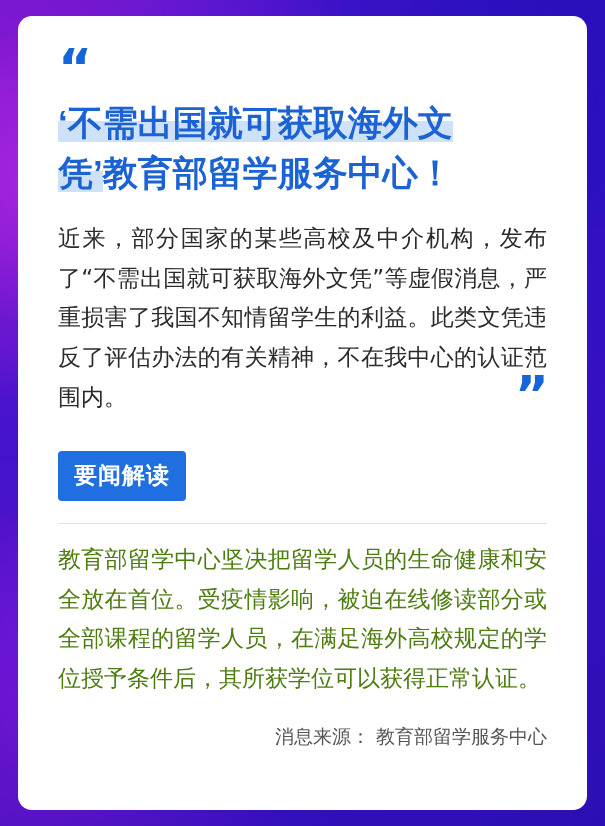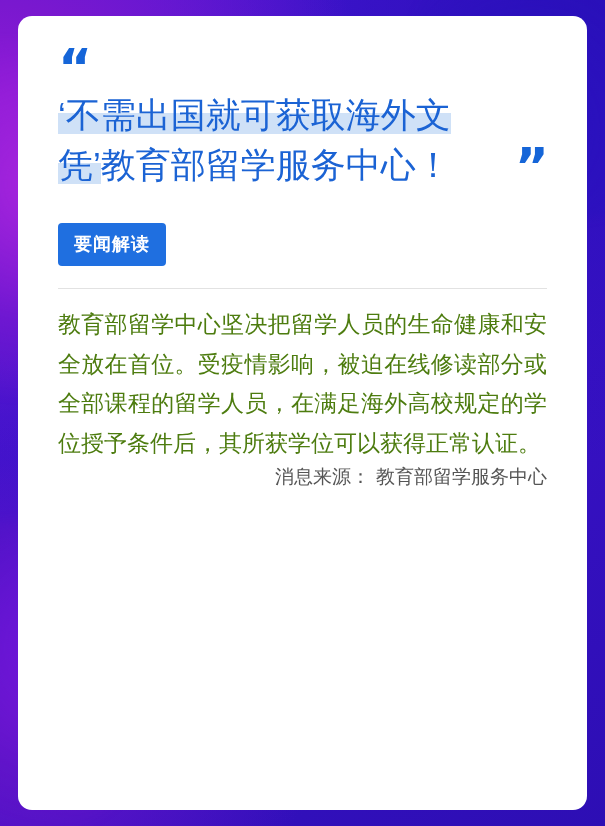--- a/index.html
+++ b/index.html
@@ -70,24 +70,24 @@
     font-family: "DejaVu Sans", sans-serif;
     font-size: 52px;
     line-height: 36px;
     font-weight: bold;
     color: #1565d8;
     letter-spacing: -2px;
     height: 40px;
   }
 
   .headline {
-    margin-top: 0;
+    margin-top: 8px;
     font-size: 35px;
     line-height: 1.42;
-    font-weight: normal;
+    font-weight: bold;
     color: #1b63d4;
     letter-spacing: 0px;
   }
   .headline .hl {
     background: linear-gradient(to bottom, rgba(210,228,250,0) 46%, #cfe1f7 46%, #cfe1f7 100%);
   }
 
   .body-text {
     margin-top: 22px;
     font-size: 23px;
@@ -111,21 +111,21 @@
     font-weight: bold;
     color: #1565d8;
     letter-spacing: -2px;
   }
 
   .tag {
     display: inline-block;
     margin-top: 34px;
     background: #1f6fe0;
     color: #ffffff;
-    font-size: 18px;
+    font-size: 23px;
     font-weight: bold;
     padding: 9px 16px 10px 16px;
     border-radius: 4px;
     letter-spacing: 1px;
   }
 
   .divider {
     margin-top: 22px;
     height: 1px;
     background: #e2e2e2;
@@ -135,20 +135,21 @@
   .body-text-2 {
     margin-top: 16px;
     font-size: 23px;
     line-height: 1.72;
     color: #4d7c0f;
     text-align: justify;
     font-family: "DejaVu Sans", sans-serif;
   }
 
   .source {
+    margin-top: 26px;
     text-align: right;
     font-size: 19px;
     color: #555555;
     font-family: "DejaVu Sans", sans-serif;
   }
 </style>
 </head>
 <body>
 
 <div class="poster">
@@ -158,20 +159,21 @@
 
   <div class="card">
 
     <div class="quote-open">“</div>
 
     <div class="headline">
       <span class="hl">‘不需出国就可获取海外文</span><br>
       <span class="hl">凭’</span><span>教育部留学服务中心！</span>
     </div>
 
+    <div class="body-text">近来，部分国家的某些高校及中介机构，发布了“不需出国就可获取海外文凭”等虚假消息，严重损害了我国不知情留学生的利益。此类文凭违反了评估办法的有关精神，不在我中心的认证范围内。</div>
 
     <div class="quote-close-wrap">
       <div class="quote-close">”</div>
     </div>
 
     <div class="tag">要闻解读</div>
 
     <div class="divider"></div>
 
     <div class="body-text-2">教育部留学中心坚决把留学人员的生命健康和安全放在首位。受疫情影响，被迫在线修读部分或全部课程的留学人员，在满足海外高校规定的学位授予条件后，其所获学位可以获得正常认证。</div>

